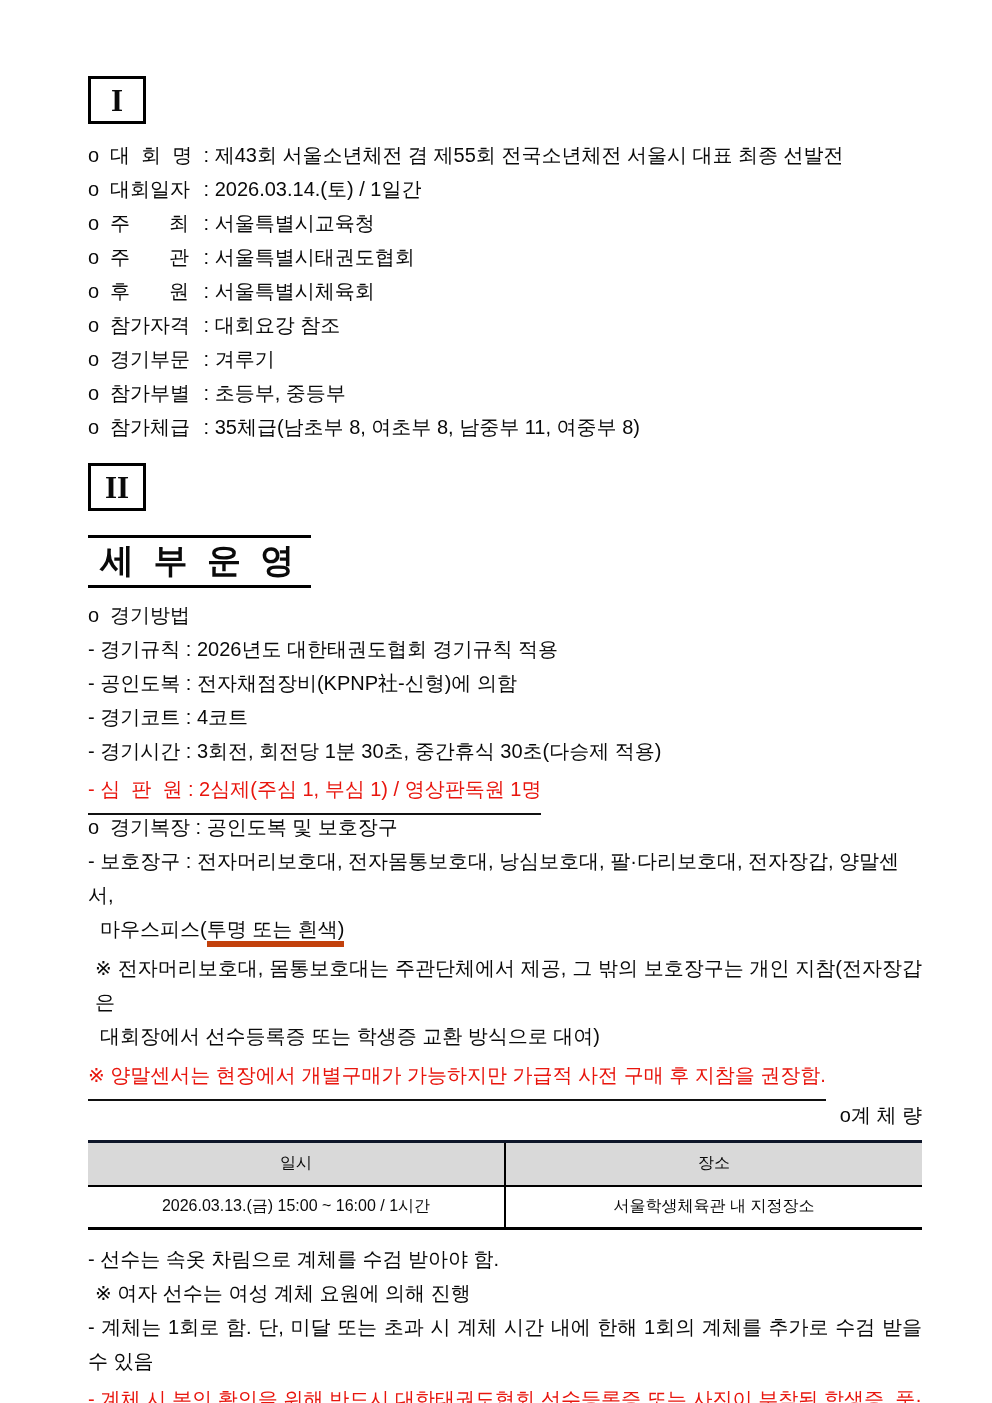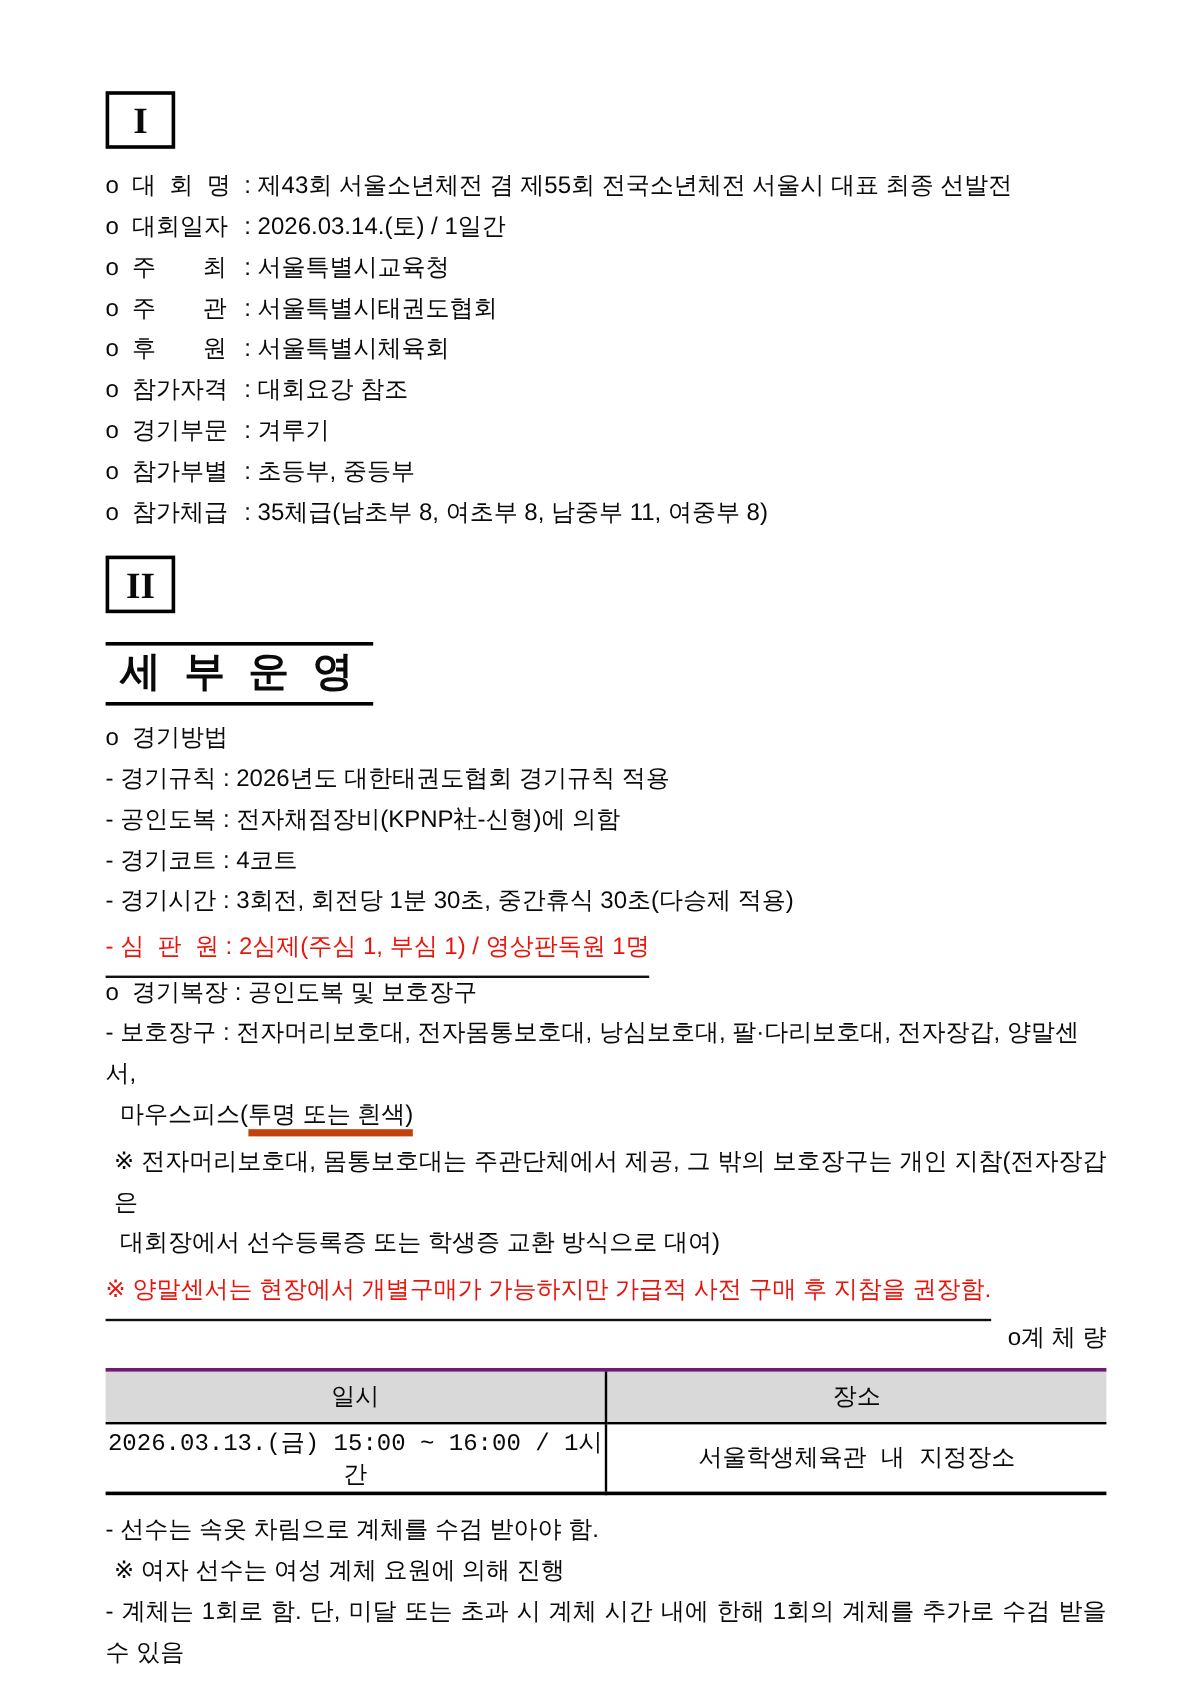--- a/index.html
+++ b/index.html
@@ -43,23 +43,22 @@
   .mt24{margin-top:19px;flex-direction:column;}
   .mt10{margin-top:10px;}
   .mt6{margin-top:6px;text-align:right;}
   .mt5{margin-top:5px;}
   .mt4{margin-top:4px;}
   .mb4{margin-bottom:4px;}
 
   
   .weigh-table{
     width:100%;border-collapse:collapse;margin:8px 0 12px 0;
-    border-top:3px solid #701a75;border-bottom:3px solid #000;
-    font-size:20px;
-    font-family:Liberation Mono, monospace;
+    border-top:3px solid #0f172a;border-bottom:3px solid #000;
+    font-size:16px;
   }
   .weigh-table th{
     background:#d9d9d9;font-weight:400;height:40px;
     border-bottom:2px solid #000;text-align:center;
   }
   .weigh-table td{height:38px;text-align:center;}
   .weigh-table th:first-child,.weigh-table td:first-child{
     border-right:2px solid #000;width:50%;
   }
 </style>

